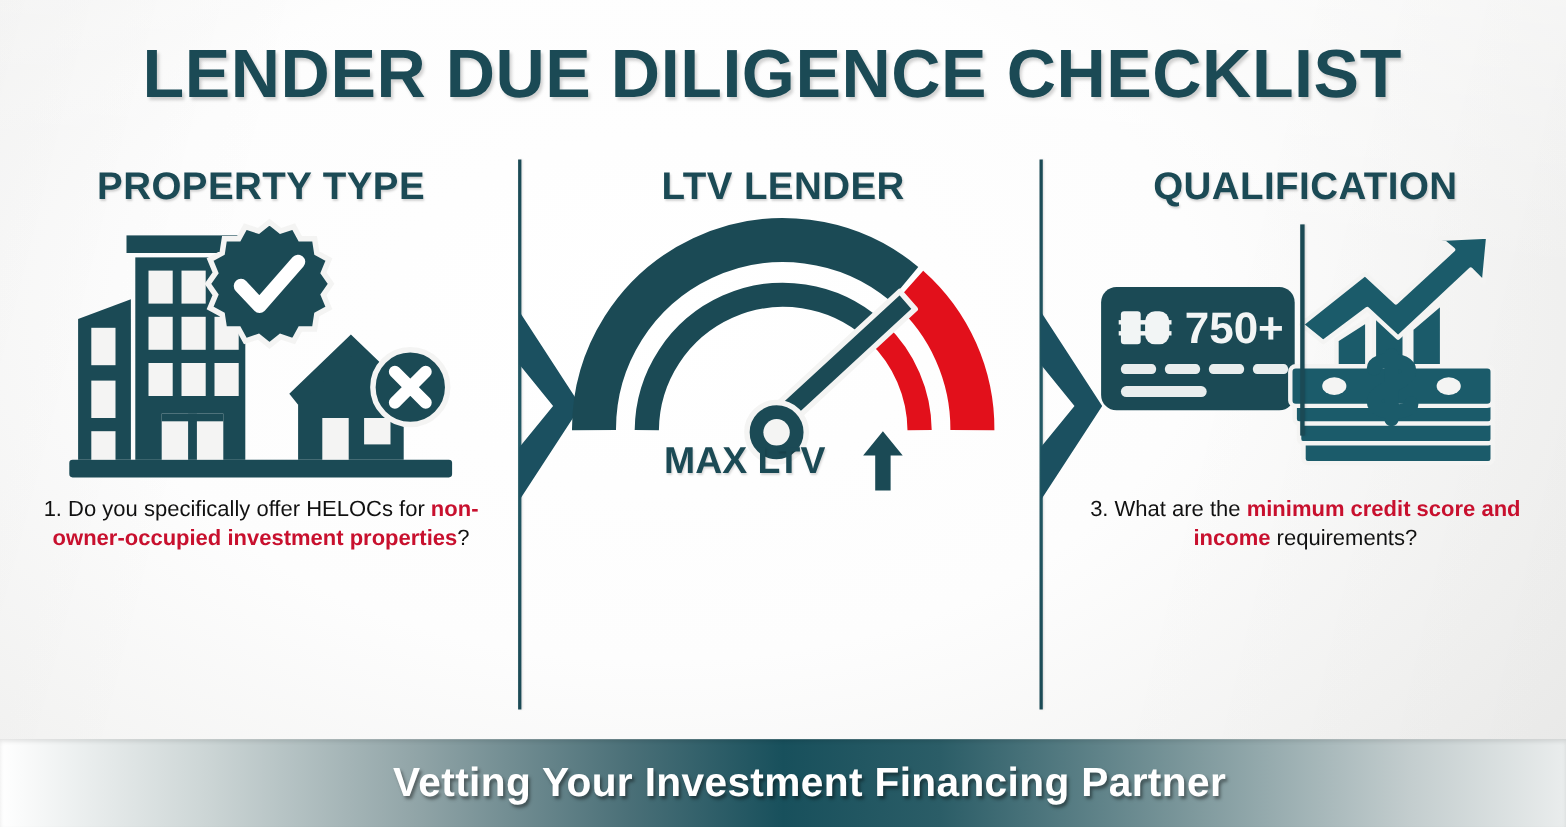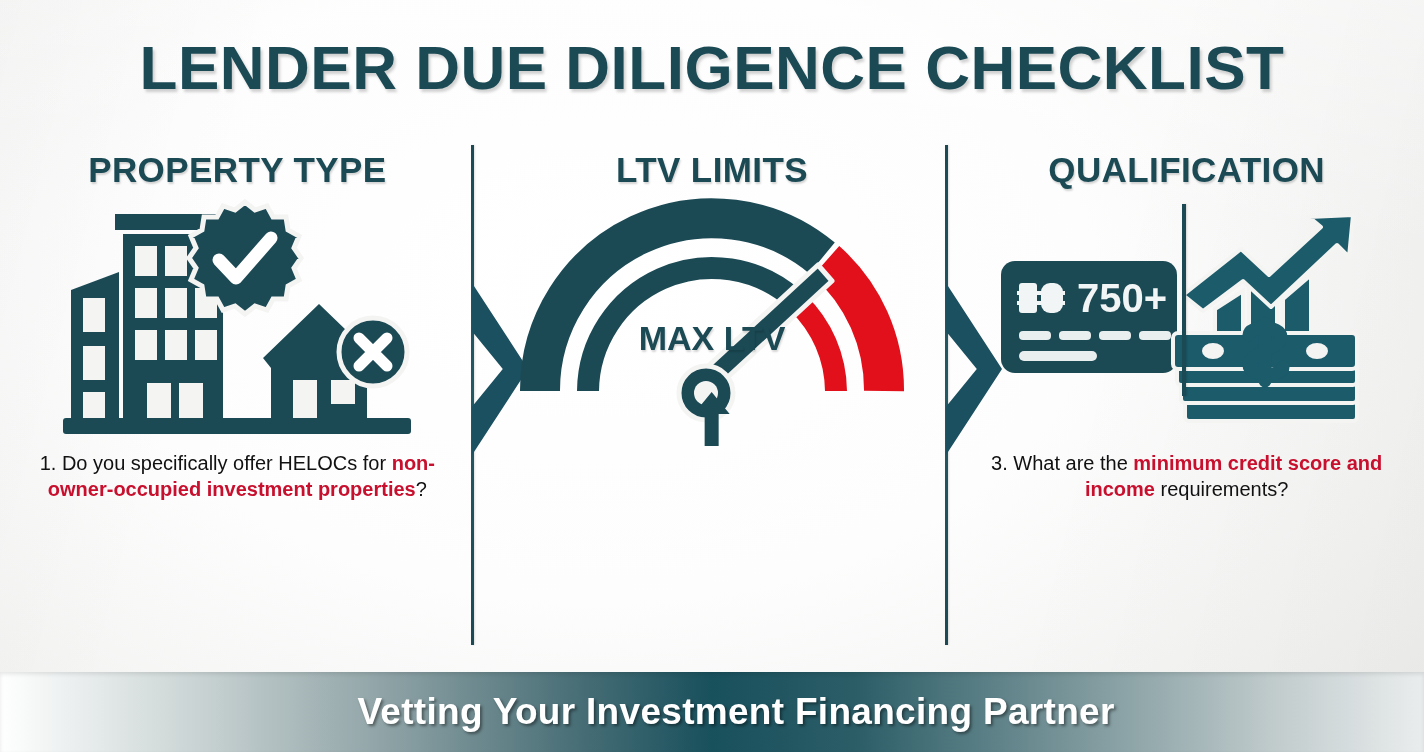--- a/index.html
+++ b/index.html
@@ -41,21 +41,20 @@
     top: 32px;
     left: 0;
     width: 1404px;
     text-align: center;
     font-size: 62px;
     font-weight: 700;
     letter-spacing: 0.5px;
     color: #1b4a55;
     text-shadow: 2px 3px 3px rgba(0,0,0,0.18);
     white-space: nowrap;
-    padding-left: 10px;
   }
 
   
   .columns {
     position: absolute;
     top: 140px;
     left: 0;
     width: 1424px;
     height: 515px;
     display: flex;
@@ -156,21 +155,20 @@
   svg { display: block; overflow: visible; }
   .max-ltv-label {
     position: absolute;
     left: 50%;
     transform: translateX(-50%);
     bottom: 4px;
     display: flex;
     align-items: center;
     gap: 34px;
     white-space: nowrap;
-    flex-direction: column;
   }
   .max-ltv-text {
     font-size: 34px;
     font-weight: 700;
     color: #1b4a55;
     text-shadow: 1px 2px 2px rgba(0,0,0,0.16);
   }
   .card-score {
     font-size: 40px;
     font-weight: 700;
@@ -253,21 +251,21 @@
           </g>
         </svg>
       </div>
 
       <div class="col-text">
         <span>1. Do you specifically offer HELOCs for </span><span class="hl">non-owner-occupied investment properties</span><span>?</span>
       </div>
     </div>
 
     <div class="col">
-      <div class="col-head">LTV LIMITS</div>
+      <div class="col-head">LTV LENDER</div>
 
       <div class="col-art">
         <svg width="372" height="215" viewBox="0 0 372 215">
 
           <path d="M14,178 A172,172 0 0 1 296,45" fill="none" stroke="#1b4a55" stroke-width="40"></path>
 
           <path d="M300,48 A172,172 0 0 1 358,178" fill="none" stroke="#e2101b" stroke-width="40"></path>
 
           <path d="M62,178 A124,124 0 0 1 268,86" fill="none" stroke="#1b4a55" stroke-width="22"></path>
 

